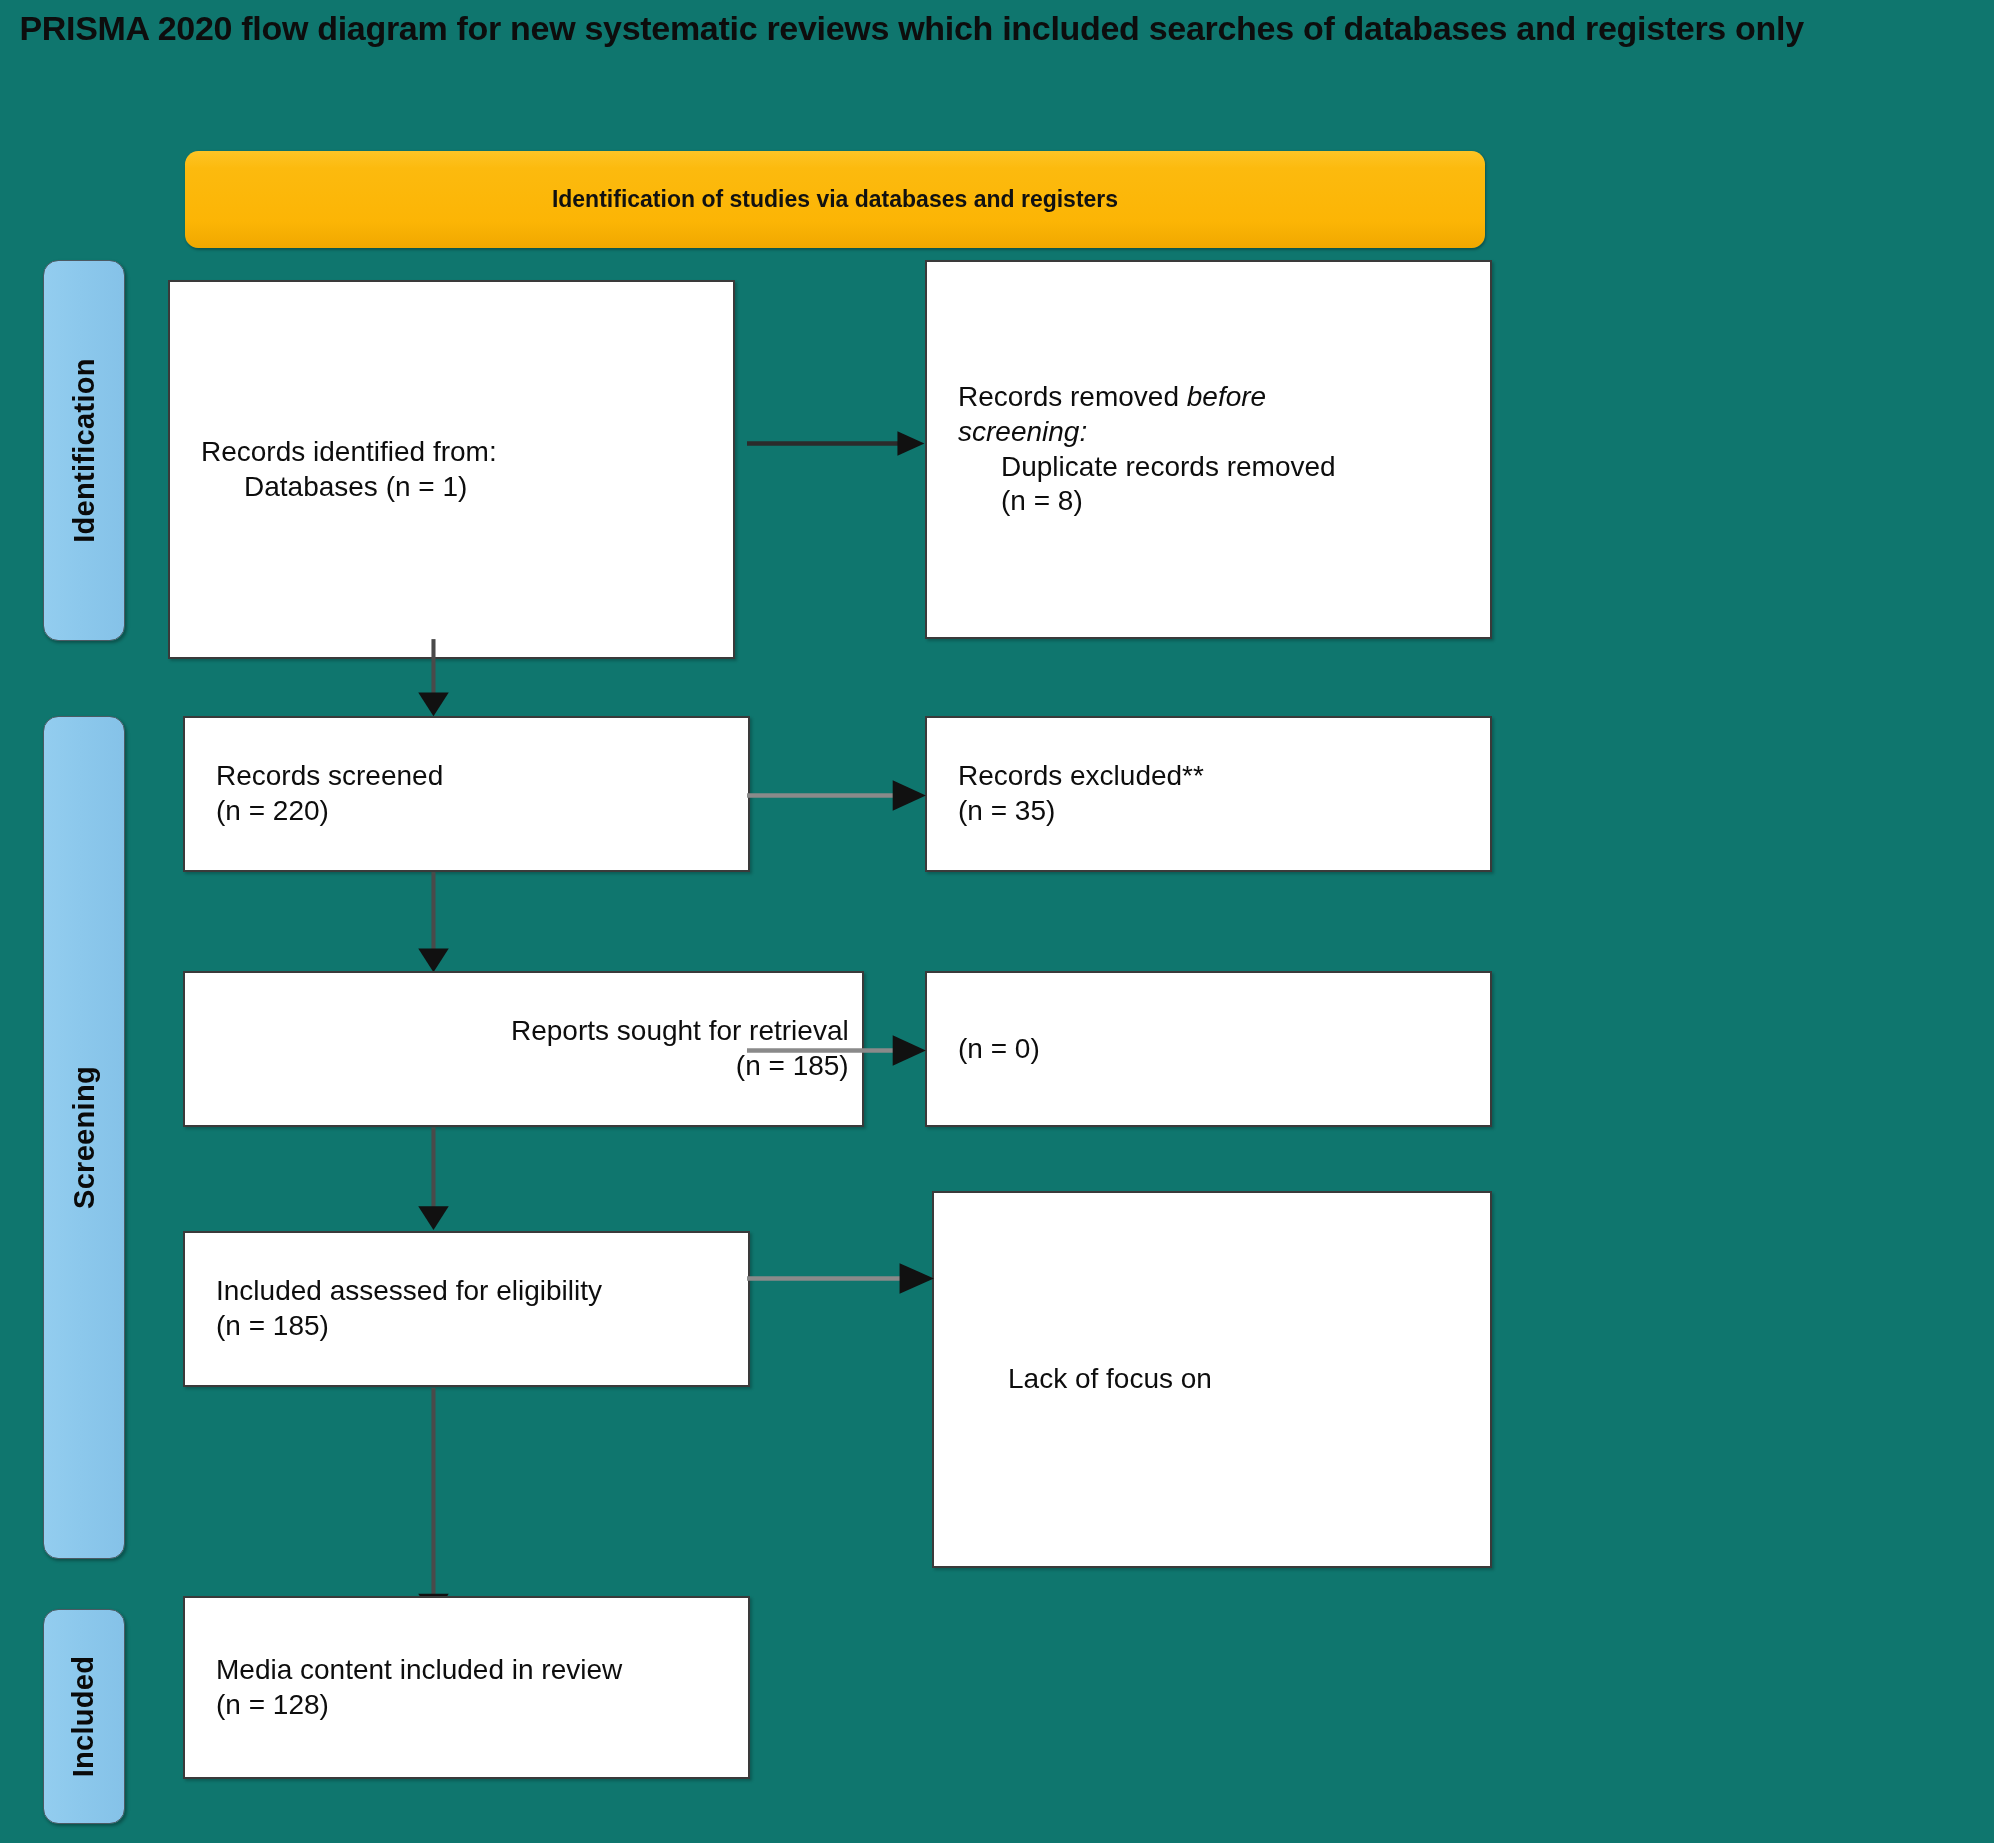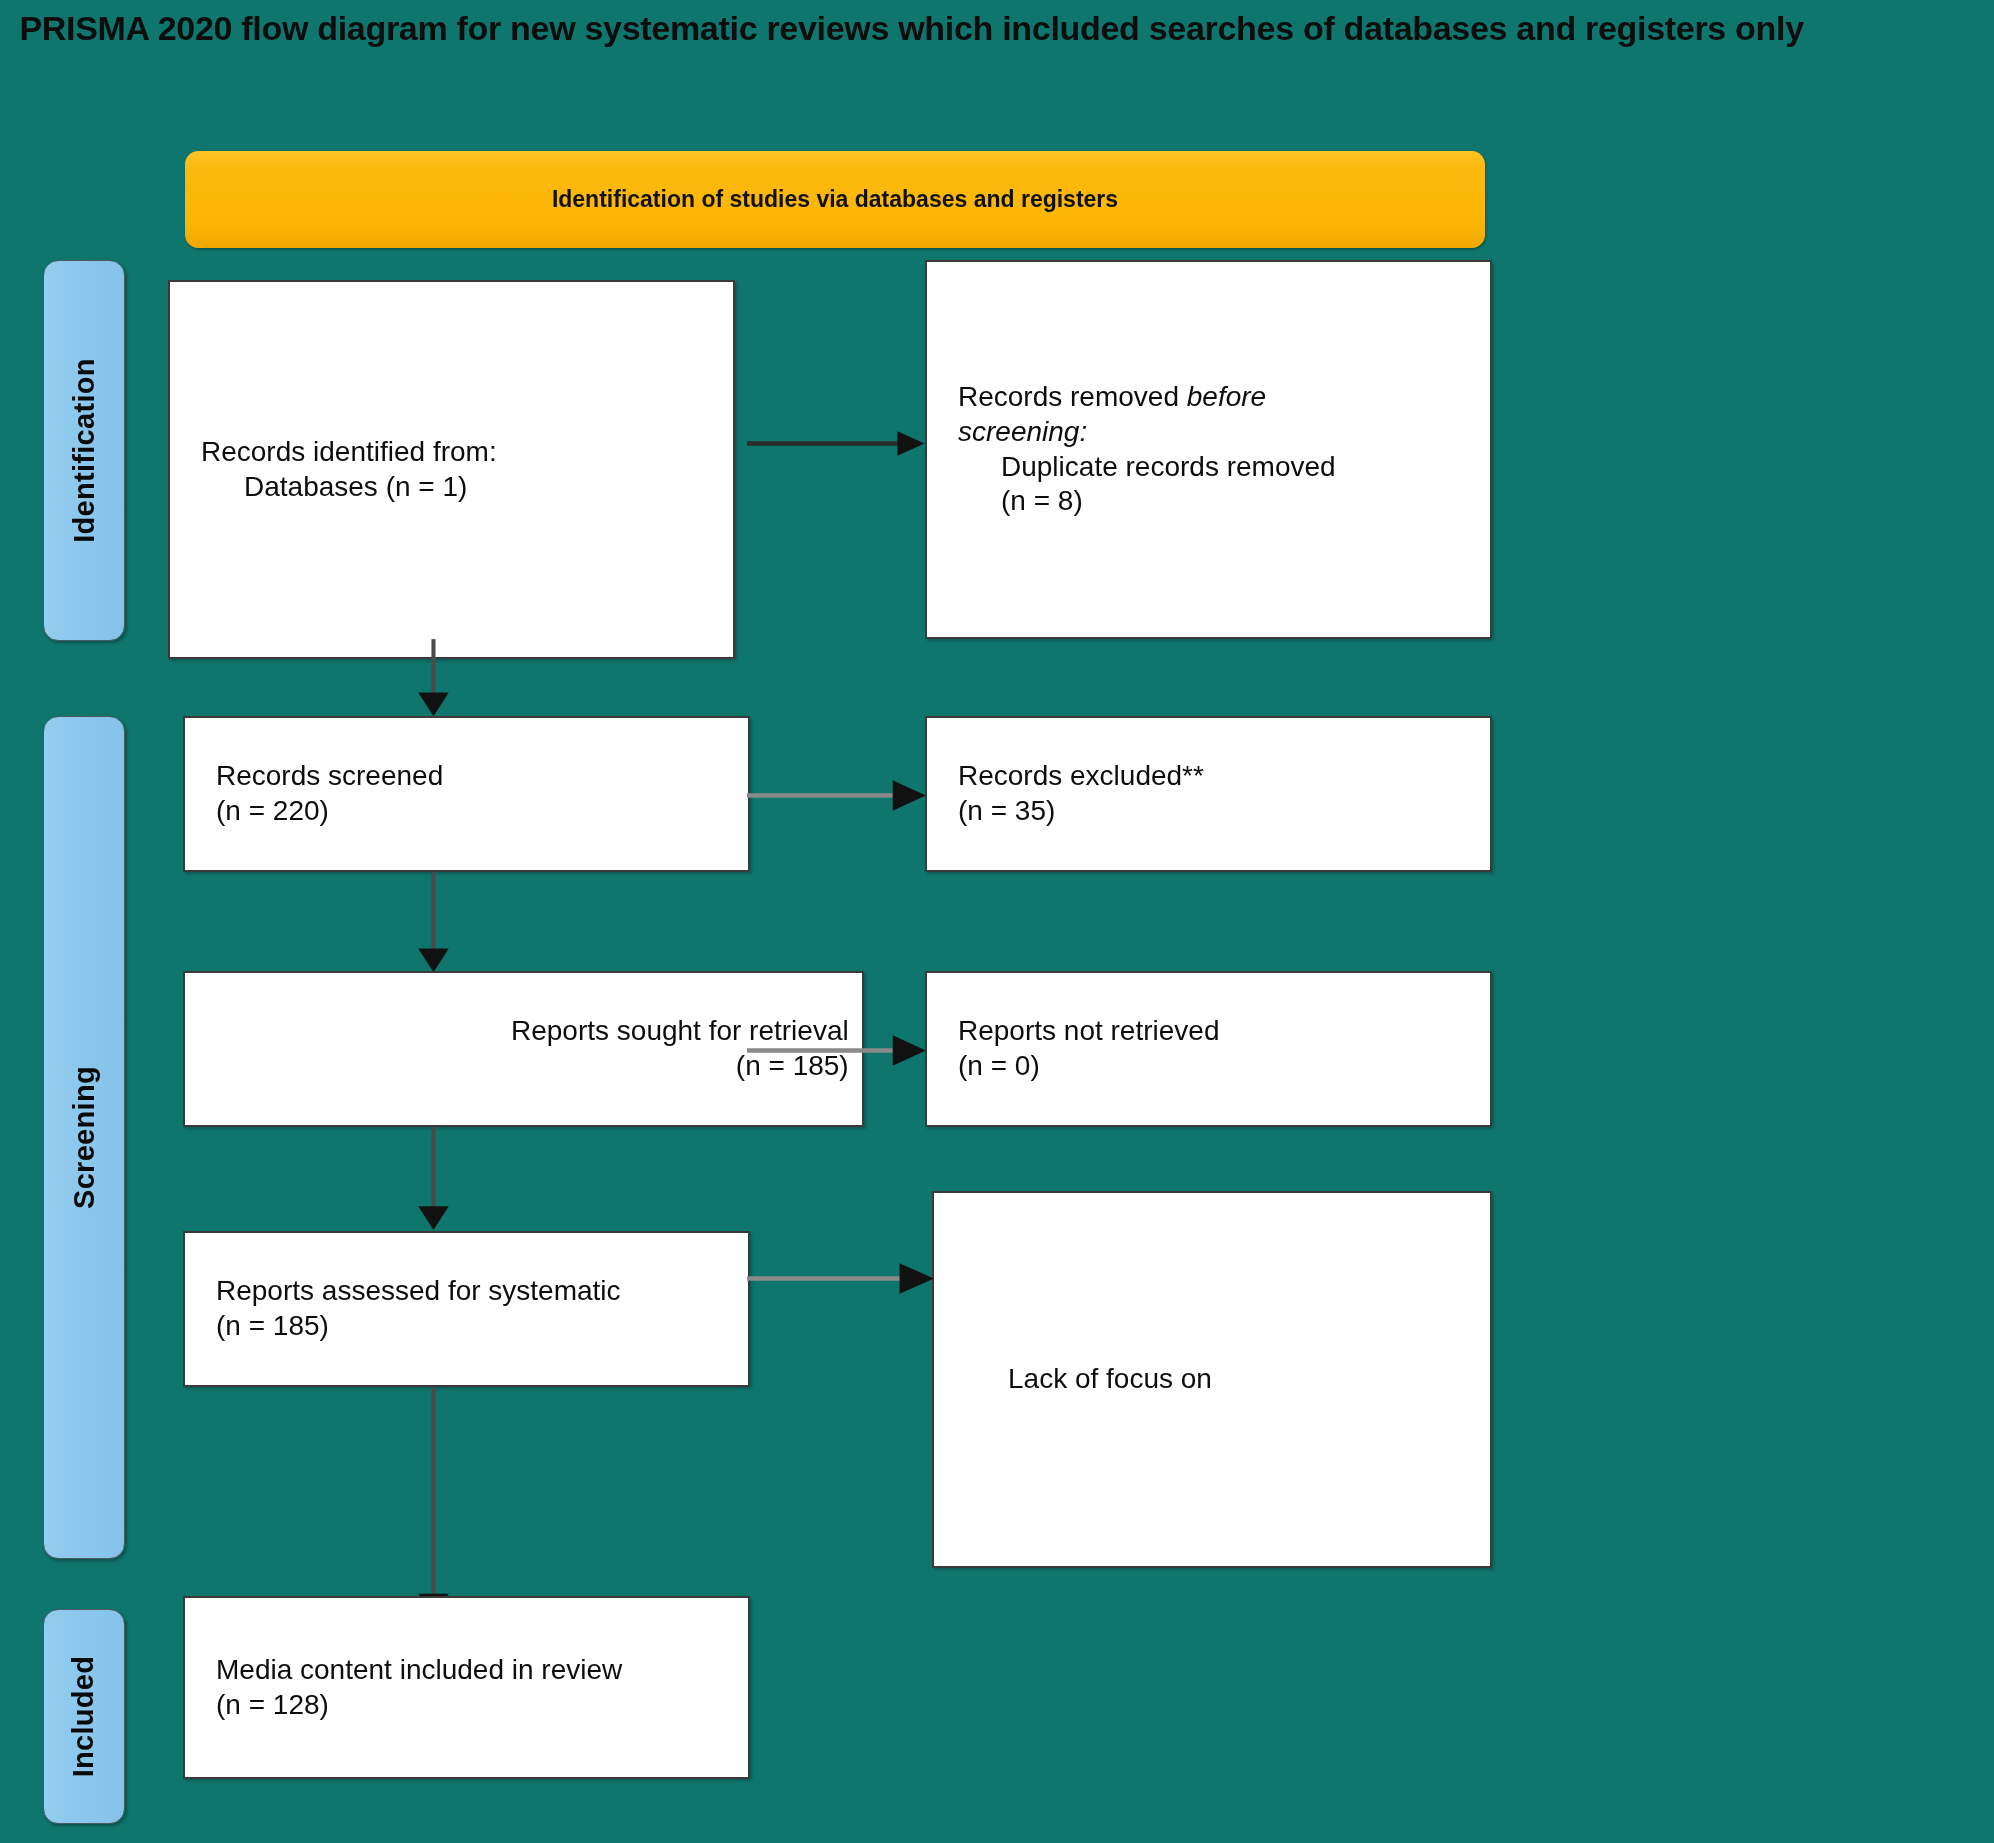--- a/index.html
+++ b/index.html
@@ -187,42 +187,41 @@
 
   <div class="pbox" style="left:183px; top:971px; width:681px; height:156px;text-align:right;">
     <div class="lines">
       <div class="ln">Reports sought for retrieval</div>
       <div class="ln">(n = 185)</div>
     </div>
   </div>
 
   <div class="pbox" style="left:925px; top:971px; width:567px; height:156px;">
     <div class="lines">
-      <div class="ln">Reports not retrieved</div>
       <div class="ln">(n = 0)</div>
     </div>
   </div>
 
   <div class="conn" style="left:747px; top:1035px;">
     <svg width="184" height="31" viewBox="0 0 360 60">
       <line x1="0" y1="30" x2="295" y2="30" stroke="#8a8a8a" stroke-width="9"></line>
       <polygon points="285,0 350,30 285,60" fill="#111111"></polygon>
     </svg>
   </div>
 
   <div class="conn" style="left:404px; top:1127px;">
     <svg width="61" height="105" viewBox="0 0 120 205">
       <line x1="58" y1="0" x2="58" y2="160" stroke="#4a4a4a" stroke-width="8"></line>
       <polygon points="28,155 88,155 58,202" fill="#111111"></polygon>
     </svg>
   </div>
 
   <div class="pbox" style="left:183px; top:1231px; width:567px; height:156px;">
     <div class="lines">
-      <div class="ln">Reports assessed for systematic</div>
+      <div class="ln">Included assessed for eligibility</div>
       <div class="ln">(n = 185)</div>
     </div>
   </div>
 
   <div class="pbox" style="left:932px; top:1191px; width:560px; height:377px;">
     <div class="lines">
       <div class="ln indent">Lack of focus on</div>
     </div>
   </div>
 

